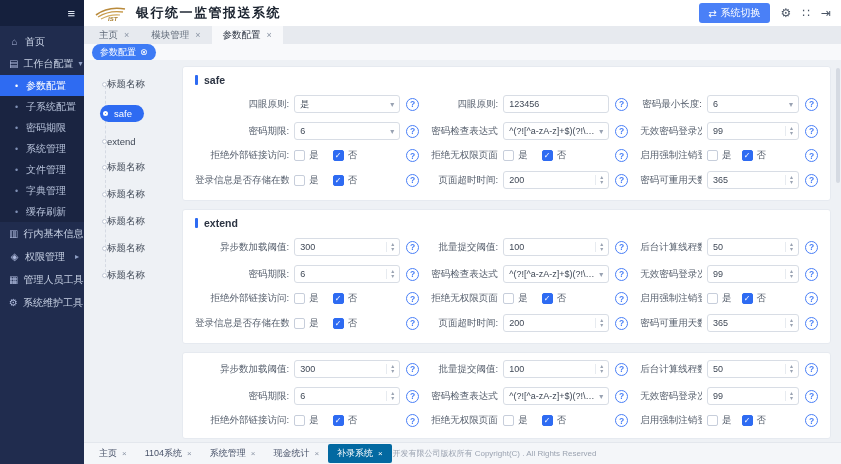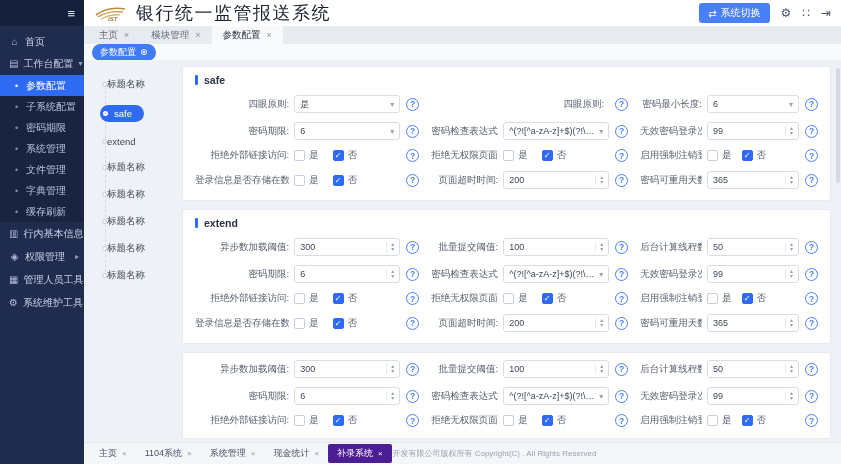--- a/index.html
+++ b/index.html
@@ -21,21 +21,21 @@
   .sb-item.sub.active{background:#2e6bf2;color:#fff;position:relative;}
   .sb-item.sub.active .bullet{color:#fff;}
   .sb-item.sub.active::after{content:"";position:absolute;right:-4px;top:50%;margin-top:-4px;
         border-top:4px solid transparent;border-bottom:4px solid transparent;border-left:4px solid #2e6bf2;}
 
   
   .main{flex:1;display:flex;flex-direction:column;min-width:0;}
 
   .topbar{height:26px;flex:0 0 26px;background:#fff;display:flex;align-items:center;gap:8px;padding:0 10px;}
   .logo{display:flex;align-items:flex-end;}
-  .app-title{font-size:18px;font-weight:normal;color:#1c2430;letter-spacing:1.5px;}
+  .app-title{font-size:13px;font-weight:bold;color:#1c2430;letter-spacing:1.5px;}
   .top-actions{margin-left:auto;display:flex;align-items:center;gap:11px;}
   .sys-switch{display:flex;align-items:center;gap:4px;background:#4a80f7;color:#fff;font-size:10px;
               padding:3px 9px;border:none;border-radius:3px;cursor:pointer;font-family:inherit;}
   .icon-btn{font-size:12px;color:#4a5565;cursor:pointer;line-height:1;}
 
   .tabbar{height:18px;flex:0 0 18px;background:#e7eaef;display:flex;align-items:stretch;padding-left:4px;font-size:9.5px;}
   .tab{display:flex;align-items:center;gap:6px;padding:0 11px;color:#5e6877;cursor:pointer;}
   .tab .x{font-size:9px;color:#8b95a5;}
   .tab.active{background:#f8f9fb;color:#2c3442;}
 
@@ -80,21 +80,21 @@
         display:flex;align-items:center;justify-content:center;font-size:8.5px;font-weight:bold;margin-left:6px;cursor:pointer;}
 
   .scroll-track{position:absolute;right:1px;top:4px;bottom:4px;width:4px;}
   .scroll-thumb{position:absolute;top:4px;width:4px;height:115px;background:#d5dae2;border-radius:2px;cursor:grab;}
 
   
   .bottombar{height:22px;flex:0 0 22px;background:#f4f6f9;border-top:1px solid #e3e7ed;display:flex;
              align-items:center;padding-left:6px;position:relative;font-size:9px;}
   .b-tab{display:flex;align-items:center;gap:5px;padding:3px 9px;color:#49536a;cursor:pointer;z-index:1;}
   .b-tab .x{font-size:8px;color:#8b95a5;}
-  .b-tab.active{background:#4c1d95;color:#fff;border-radius:2px;text-align:right;}
+  .b-tab.active{background:#0369a1;color:#fff;border-radius:2px;text-align:right;}
   .b-tab.active .x{color:#fff;}
   .copyright{position:absolute;left:0;right:0;text-align:center;color:#9ba3b1;font-size:8px;pointer-events:none;}
 </style>
 </head>
 <body>
 
 <div class="app">
 
   <aside class="sidebar">
     <div class="sb-head">
@@ -250,20 +250,23 @@
               <div class="field">
                 <span class="flabel">四眼原则:</span>
                 <div class="ibox">
                   <span class="ival">是</span>
                   <span class="sel-caret">▾</span>
                 </div>
                 <span class="help">?</span>
               </div>
               <div class="field">
                 <span class="flabel">四眼原则:</span>
+                <div class="ibox">
+                  <span class="ival">123456</span>
+                </div>
                 <span class="help">?</span>
               </div>
               <div class="field">
                 <span class="flabel">密码最小长度:</span>
                 <div class="ibox">
                   <span class="ival">6</span>
                   <span class="sel-caret">▾</span>
                 </div>
                 <span class="help">?</span>
               </div>

